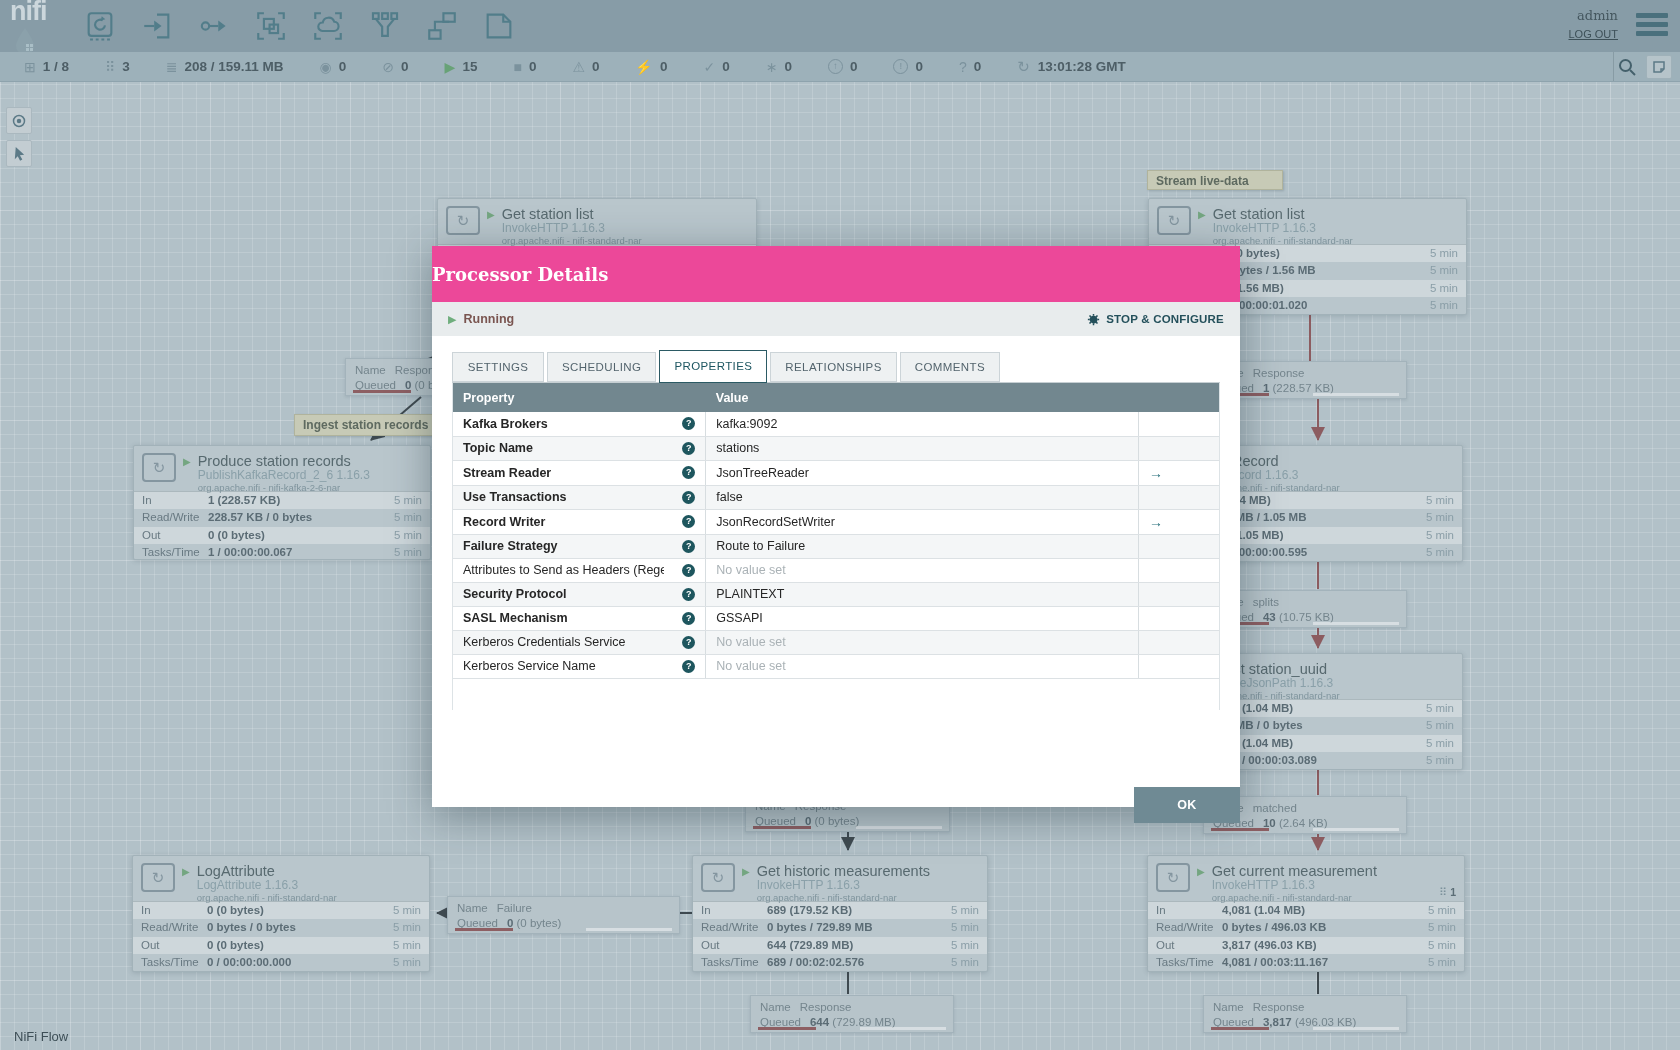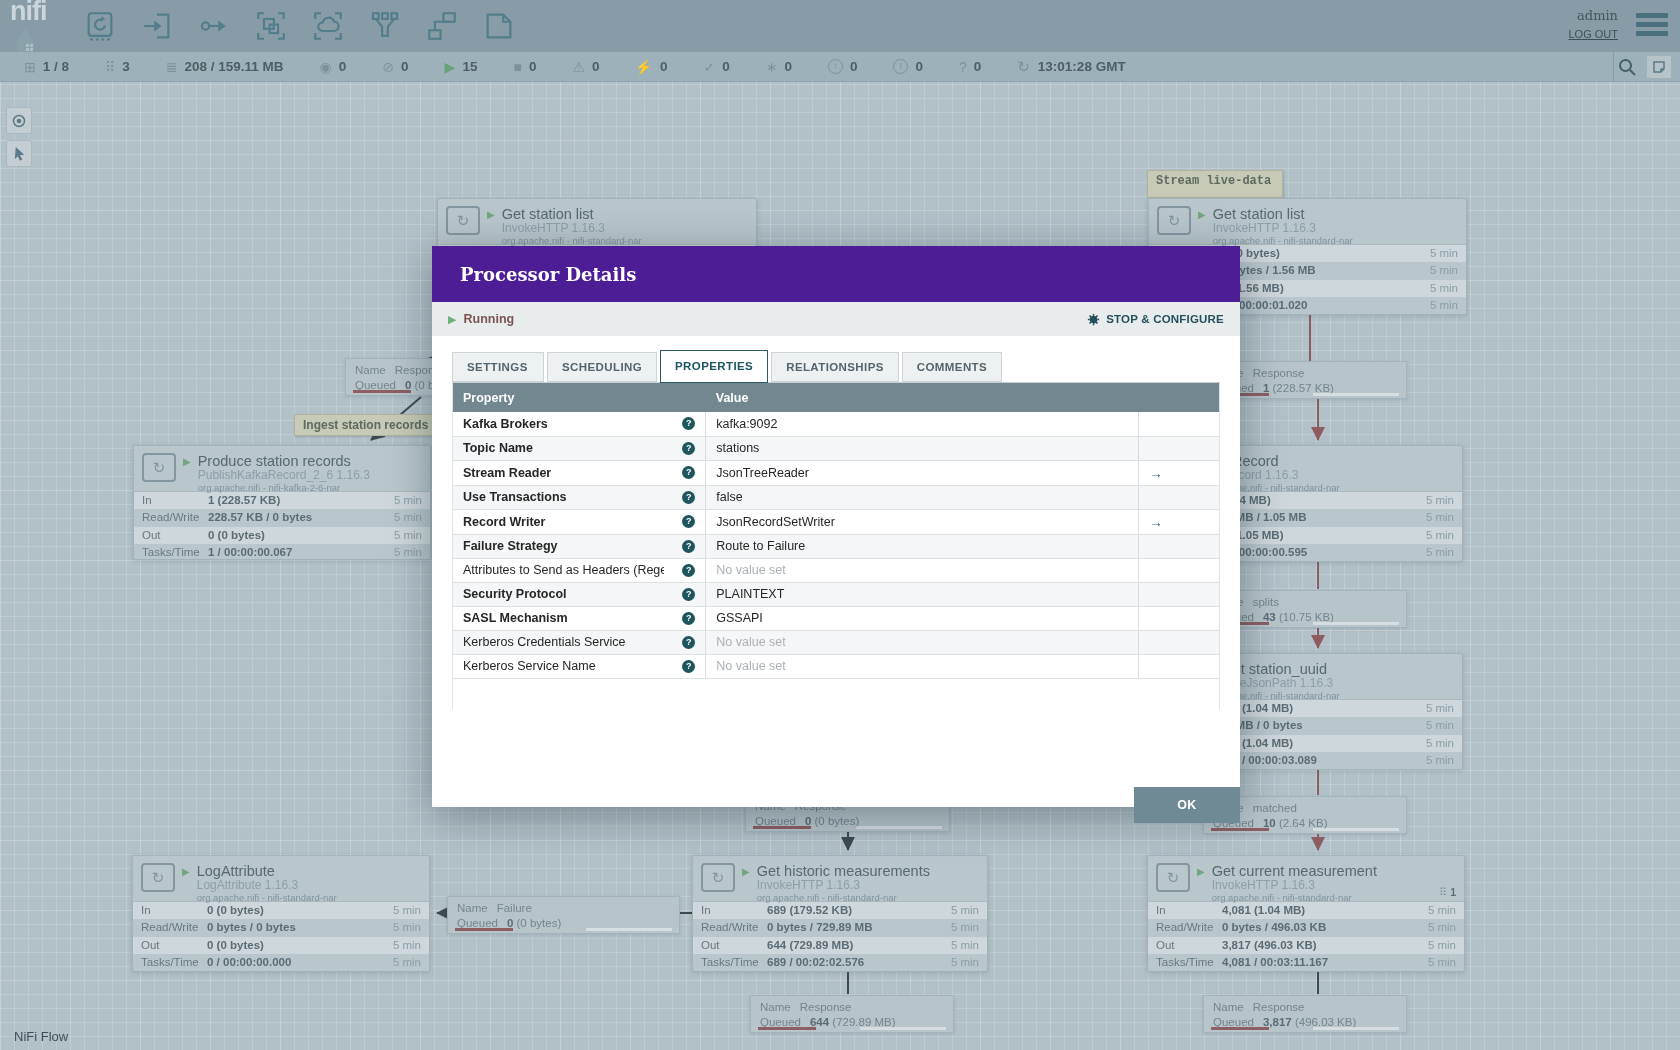--- a/index.html
+++ b/index.html
@@ -77,31 +77,31 @@
 
   
   .palette-btn { position:absolute; left:6px; width:26px; height:27px; background:#c3cdd2; border:1px solid #aab8bf;
                  border-radius:2px; z-index:4; display:flex; align-items:center; justify-content:center; color:#5c7a87; }
   #palette-navigate { top:107px; }
   #palette-operate { top:140px; }
 
   
   #dialog { position:absolute; left:432px; top:246px; width:808px; height:561px; background:#fff; z-index:10;
             box-shadow:0 8px 40px rgba(20,40,50,.40); }
-  #dlg-header { height:56px; background:#4c1d95; padding-left:28px; display:flex; align-items:center; }
+  #dlg-header { height:56px; background:#ec4899; padding-left:0; display:flex; align-items:center; }
   #dlg-title { font-family:"DejaVu Serif",serif; font-weight:bold; font-size:18px; color:#fff; }
   #dlg-status { height:34px; background:#e8eced; display:flex; align-items:center; padding:0 16px; }
   #run-icon { color:#6fae7d; font-size:11px; margin-right:7px; }
   #run-text { font-weight:bold; font-size:12.5px; color:#7a5550; }
   #dlg-action { margin-left:auto; display:flex; align-items:center; gap:5px; color:#24505b; cursor:pointer; }
   #dlg-action span { font-weight:bold; font-size:11.5px; letter-spacing:.2px; }
   #dlg-body { padding:0 20px; position:relative; height:471px; }
   #tabs { display:flex; margin-top:16px; border-bottom:1px solid #c6cfd3; height:31px; align-items:flex-end; }
-  .tab { min-width:92px; padding:0 14px; height:30px; line-height:29px; background:#eef1f2;
-         border:1px solid #ccd4d8; margin-right:3px; font-weight:bold; font-size:11.5px; letter-spacing:.4px;
+  .tab { min-width:92px; padding:0 14px; height:30px; line-height:29px; text-align:center; background:#eef1f2;
+         border:1px solid #ccd4d8; margin-right:3px; font-weight:normal; font-size:11.5px; letter-spacing:.4px;
          color:#53646d; cursor:pointer; }
   .tab.sel { background:#fff; border:1px solid #2b5a64; color:#1c5560; height:33px; line-height:31px; position:relative; top:1px; }
   #required-note { margin:17px 0 9px 14px; font-weight:bold; font-size:12.5px; color:#262626; }
   #table-wrap { height:327px; overflow:hidden; border-left:1px solid #dde3e6; border-right:1px solid #dde3e6; }
   table { width:100%; border-collapse:collapse; table-layout:fixed; }
   thead th { background:#72878f; color:#fff; font-size:12.5px; font-weight:bold; text-align:left;
              padding:7px 10px; height:29px; }
   th.c-prop { width:33%; } th.c-val { width:56.5%; } th.c-go { width:10.5%; }
   tbody td { font-size:12.5px; color:#262626; padding:4px 10px; height:24px; border-bottom:1px solid #dce1e4;
              overflow:hidden; white-space:nowrap; }
@@ -136,21 +136,21 @@
       <polyline points="1318,628 1318,648" fill="none" stroke="#8c5c60" stroke-width="2" marker-end="url(#mk-maroon)"></polyline>
       <polyline points="1318,770 1318,795" fill="none" stroke="#8c5c60" stroke-width="2"></polyline>
       <polyline points="1318,834 1318,850" fill="none" stroke="#8c5c60" stroke-width="2" marker-end="url(#mk-maroon)"></polyline>
       <polyline points="848,832 848,850" fill="none" stroke="#3f4a50" stroke-width="2" marker-end="url(#mk-dark)"></polyline>
       <polyline points="692,913 437,913" fill="none" stroke="#3f4a50" stroke-width="2" marker-end="url(#mk-dark)"></polyline>
       <polyline points="560,310 423,361" fill="none" stroke="#3f4a50" stroke-width="2"></polyline>
       <polyline points="421,397 371,440" fill="none" stroke="#3f4a50" stroke-width="2" marker-end="url(#mk-dark)"></polyline>
       <polyline points="848,972 848,994" fill="none" stroke="#3f4a50" stroke-width="2"></polyline>
       <polyline points="1318,972 1318,994" fill="none" stroke="#3f4a50" stroke-width="2"></polyline>
     </svg>
-<div class="clabel" style="left: 1147px; top: 170px; min-width: 136px; height: 28px; font-family: Liberation Mono, monospace;">Stream live-data</div>
+<div class="clabel" style="left: 1147px; top: 170px; min-width: 136px; height: 20px;">Stream live-data</div>
     <div class="clabel" style="left: 294px; top: 414px; min-width: 140px; height: 22px;">Ingest station records</div>
     <div class="proc" style="left: 437px; top: 198px; width: 320px; height: 115px;">
       <div class="p-head">
         <span class="p-icon">↻</span>
         <span class="p-run">▶</span>
         <div class="p-names">
           <div class="p-name">Get station list</div>
           <div class="p-type">InvokeHTTP 1.16.3</div>
           <div class="p-bundle">org.apache.nifi - nifi-standard-nar</div>
         </div>

